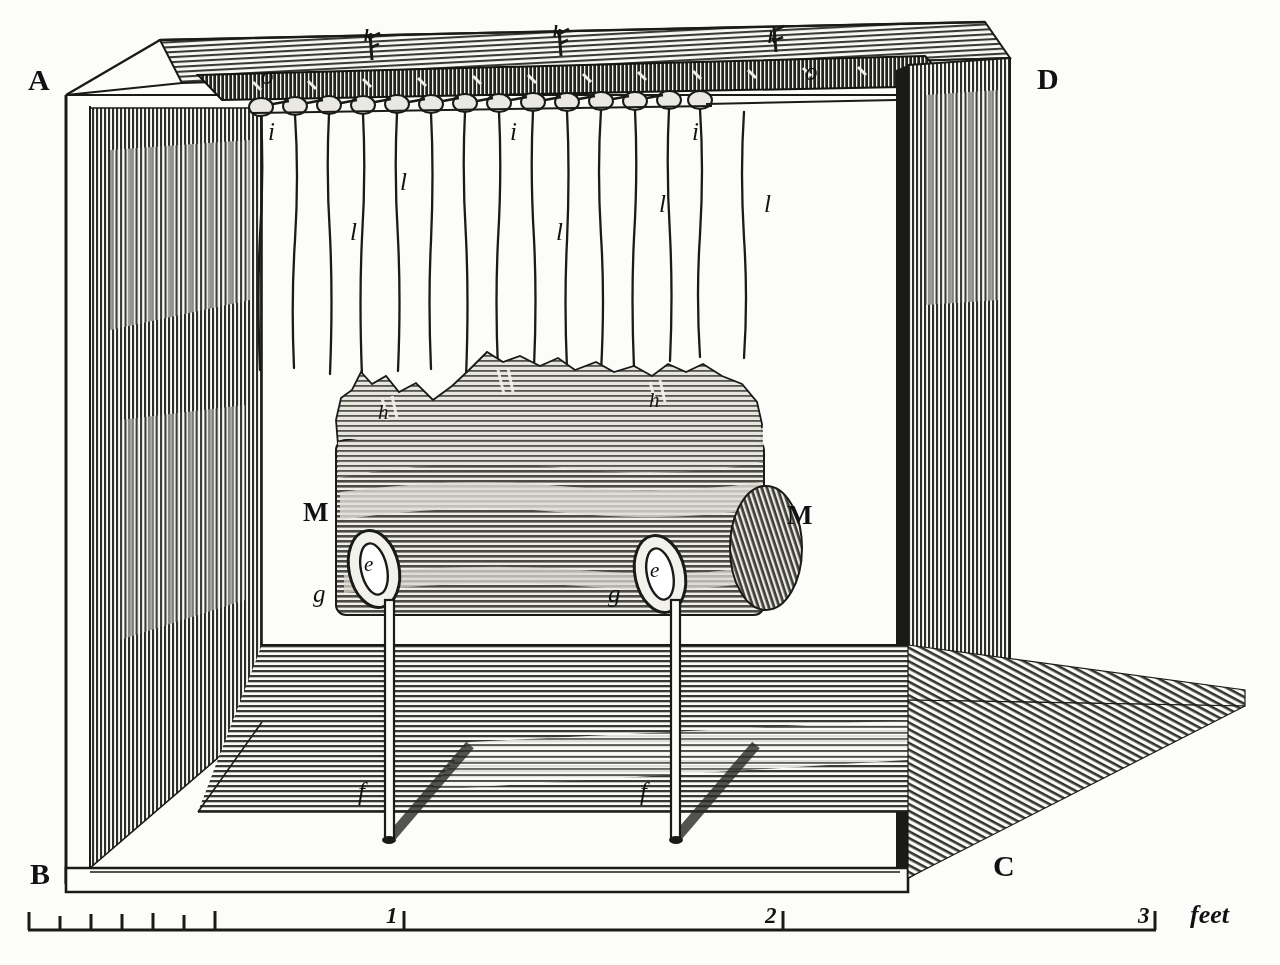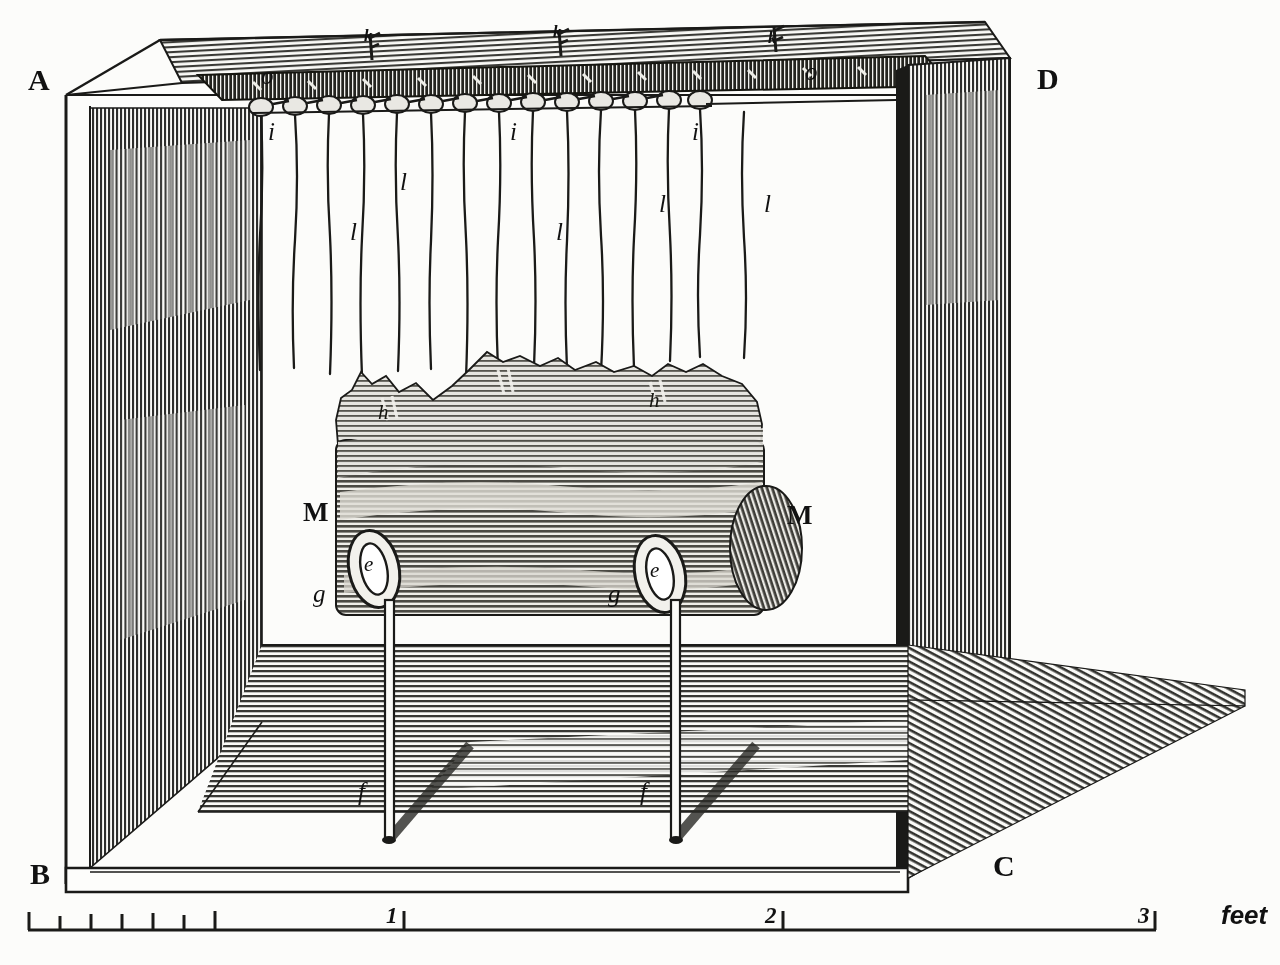--- a/index.html
+++ b/index.html
@@ -11,22 +11,22 @@
   .lbl{position:absolute;color:#111;user-select:none;white-space:nowrap;}
   .lbl-cap{font-family:"Liberation Serif",serif;font-weight:700;font-size:30px;
            letter-spacing:.5px;}
   .lbl-cap-m{font-family:"Liberation Serif",serif;font-weight:600;font-size:27px;}
   .lbl-it{font-family:"Liberation Serif",serif;font-style:italic;font-size:25px;}
   .lbl-it-sm{font-family:"Liberation Serif",serif;font-style:italic;font-size:21px;}
   .lbl-it-xs{font-family:"Liberation Serif",serif;font-style:italic;font-size:17px;
              font-weight:700;}
   .lbl-num{font-family:"Liberation Serif",serif;font-style:italic;font-weight:700;
            font-size:23px;}
-  .lbl-feet{font-family:Liberation Sans, sans-serif;font-style:italic;font-weight:700;
-            font-size:26px;margin-left:31px;}
+  .lbl-feet{font-family:Liberation Serif, serif;font-style:italic;font-weight:700;
+            font-size:26px;}
 </style>
 </head>
 <body>
 
 <div id="stage">
 
   <svg class="fig" viewBox="0 0 1280 965">
     <defs>
 
       <pattern id="hatchV" width="4" height="4" patternUnits="userSpaceOnUse">

